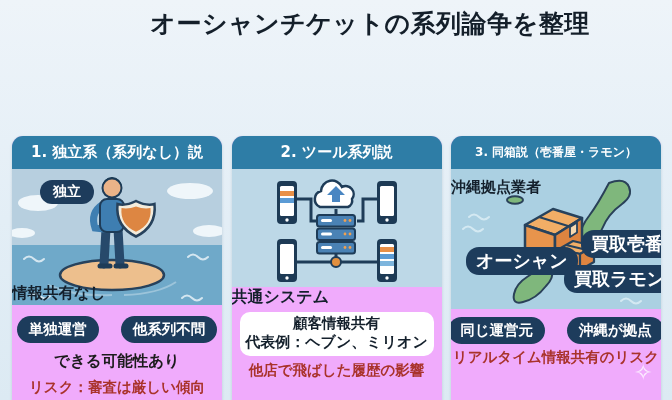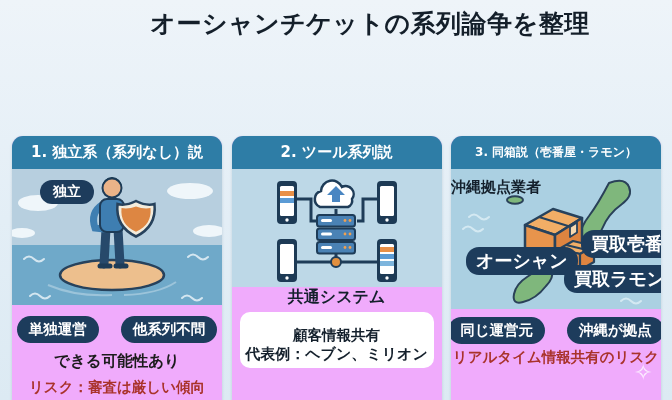--- a/index.html
+++ b/index.html
@@ -41,30 +41,30 @@
   }
   .badge-indep{left:28px;top:11px;font-size:14px;padding:3px 13px;}
   .map-label{font-size:18px;padding:2px 10px;}
   .illus-caption{
     position:absolute;left:0;width:100%;text-align:left;
     font-weight:bold;color:#14202c;
   }
   .cap-bottom{bottom:1px;font-size:15.5px;}
   .cap-top{top:9px;font-size:15px;}
   .caption-line{
-    text-align:center;font-weight:bold;font-size:16px;color:#14202c;margin-top:0;
+    font-weight:bold;font-size:16px;color:#14202c;margin-top:0;
   }
   .pills-row{display:flex;justify-content:center;gap:22px;margin-top:11px;}
   .pill{
     background:#1d3c5c;color:#fff;font-weight:bold;font-size:14.5px;
     padding:4px 12px;border-radius:15px;white-space:nowrap;
   }
   .info-box{
     background:#ffffff;border-radius:10px;margin:4px 8px 0;
-    padding:14px 2px 4px;text-align:center;font-weight:bold;color:#14202c;
+    padding:2px 2px 4px;text-align:center;font-weight:bold;color:#14202c;
   }
   .info-box .l1{font-size:14.5px;}
   .info-box .l2{font-size:15px;}
   .body-text{
     margin-top:8px;text-align:center;font-weight:bold;font-size:15.5px;
     line-height:20px;color:#1b1b1b;
   }
   .risk-text{
     margin-top:7px;text-align:center;font-weight:bold;font-size:14.5px;
     color:#a9332b;white-space:nowrap;
@@ -118,20 +118,21 @@
             <rect x="88" y="30" width="24" height="33" rx="7" fill="#3e7eb1" stroke="#1e3c58" stroke-width="2"></rect>
             <circle cx="100" cy="19" r="9.5" fill="#eab388" stroke="#1e3c58" stroke-width="2"></circle>
             <path d="M90.5 17.5 a9.5 9.5 0 0 1 19 0 q-2.5 -8.5 -9.5 -8.5 t-9.5 8.5 z" fill="#16374f"></path>
           </g>
           <g>
             <path d="M124 32 C131 35.5 137.5 36.5 142.5 35 C144 50 138.5 60.5 124 67.5 C109.5 60.5 104 50 105.5 35 C110.5 36.5 117 35.5 124 32 Z" fill="#f3ecdc" stroke="#27425c" stroke-width="2.5"></path>
             <path d="M124 37.5 C129 39.5 134.5 40 138.5 39 C139.5 50 135 58 124 62.8 C113 58 108.5 50 109.5 39 C113.5 40 119 39.5 124 37.5 Z" fill="#dd8642"></path>
           </g>
         </svg>
         <span class="tag-pill badge-indep">独立</span>
+        <div class="illus-caption cap-bottom">情報共有なし</div>
       </div>
       <div class="pills-row">
         <span class="pill">単独運営</span>
         <span class="pill">他系列不問</span>
       </div>
       <div class="body-text">
         <div>できる可能性あり</div>
       </div>
       <div class="risk-text">リスク：審査は厳しい傾向</div>
     </div>
@@ -198,20 +199,21 @@
               <circle cx="155" cy="109" r="1.7" fill="#ffffff"></circle>
             </g>
           </g>
         </svg>
       </div>
       <div class="caption-line">共通システム</div>
       <div class="info-box">
         <div class="l1">顧客情報共有</div>
         <div class="l2">代表例：ヘブン、ミリオン</div>
       </div>
+      <div class="risk-text" style="margin-top:5px;">他店で飛ばした履歴の影響</div>
     </div>
 
     <div class="col">
       <div class="col-header small">3. 同箱説（壱番屋・ラモン）</div>
       <div class="illus" style="height:140px;background:#abd0e2;">
         <svg width="210" height="140" viewBox="0 0 210 140">
           <rect width="210" height="140" fill="#abd0e2"></rect>
           <g fill="#7fb77c" stroke="#2a4158" stroke-width="2" stroke-linejoin="round">
             <path d="M158 14 q16 -6 20 4 q4 9 -7 17 q-14 10 -20 25 q-5 12 -14 15 q-9 3 -8 -7 q1 -11 9 -21 q9 -12 20 -33 z"></path>
             <path d="M88 98 q11 -6 13 3 q2 8 -6 16 q-10 13 -23 16 q-11 3 -9 -8 q2 -10 13 -17 q8 -5 12 -10 z"></path>

